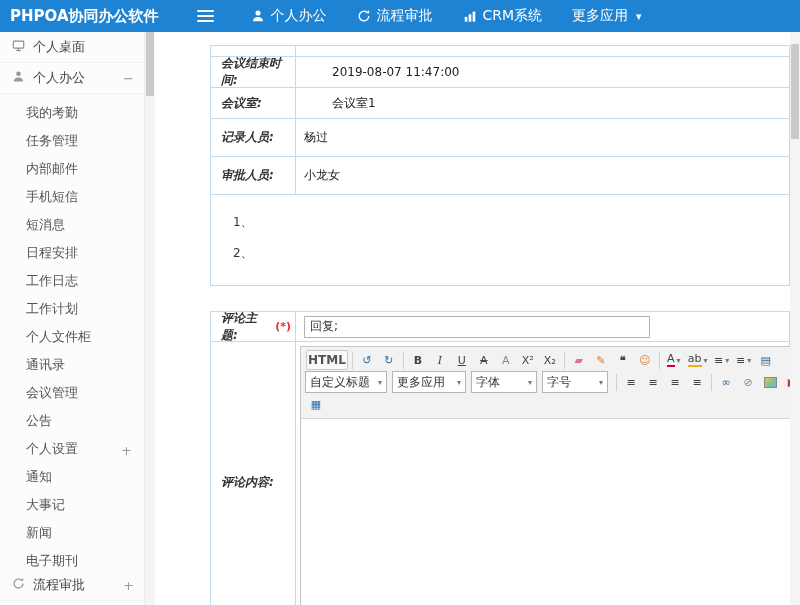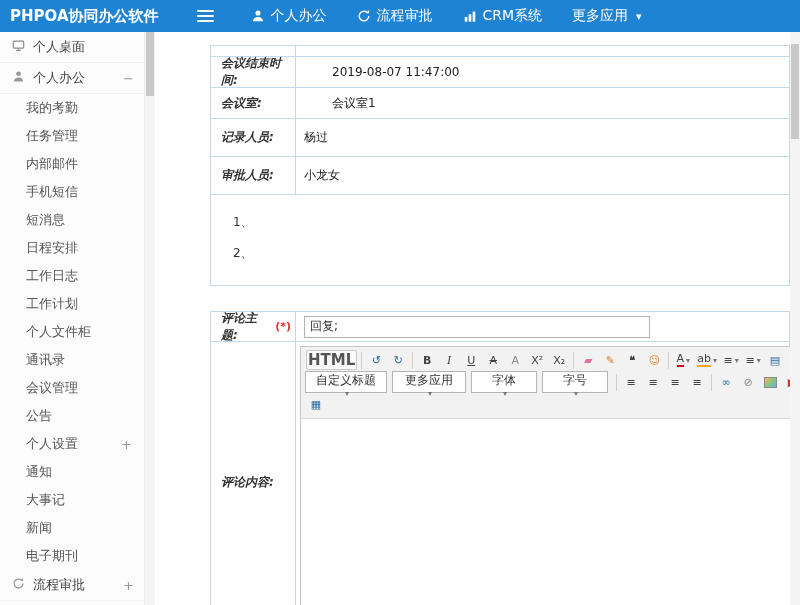--- a/index.html
+++ b/index.html
@@ -17,21 +17,21 @@
   .nav { display:flex; align-items:center; margin-left:22px; height:100%; }
   .nav-item { display:flex; align-items:center; gap:6px; padding:0 15px; height:100%; font-size:14px; cursor:pointer; white-space:nowrap; }
   .nav-item svg { display:block; }
   .nav-caret { font-size:11px; margin-left:2px; }
   
   .app { display:flex; height:573px; }
   .sidebar { width:145px; background:#fcfcfc; border-right:1px solid #ececec; font-size:13px; color:#555; flex:none; }
   .sb-header { height:31px; display:flex; align-items:center; gap:8px; padding:0 10px 0 12px; color:#444; border-bottom:1px solid #f1f1f1; cursor:pointer; }
   .sb-header .sb-lbl { flex:1; }
   .sb-toggle { color:#9a9a9a; font-size:13px; }
-  .sb-item { height:28px; display:flex; align-items:center; padding:0 12px 0 26px; cursor:pointer; }
+  .sb-item { height:28px; display:flex; align-items:flex-end; padding:0 12px 0 26px; cursor:pointer; }
   .sb-item .sb-lbl { flex:1; }
   .sb-scroll { width:10px; background:#f4f4f4; position:relative; flex:none; }
   .sb-thumb { position:absolute; left:1px; right:1px; top:0; height:64px; background:#c9c9c9; }
   .main { flex:1; position:relative; overflow:hidden; background:#fff; }
   .vscroll { position:absolute; right:0; top:0; bottom:0; width:10px; background:#f4f4f4; }
   .v-thumb { position:absolute; left:1px; right:1px; top:12px; height:95px; background:#c9c9c9; }
   .content { position:absolute; left:55px; right:10px; top:13px; }
   
   .grid { border:1px solid #c5d9ea; background:#fff; }
   .grid + .grid { margin-top:25px; }
@@ -53,34 +53,34 @@
   .editor-row { height:280px; }
   .editor-row .gv { align-items:flex-start; padding:4px; }
   
   .editor { width:100%; height:400px; border:1px solid #c6c6c6; background:#fff; display:flex; flex-direction:column; }
   .toolbar { background:#f2f2f2; border-bottom:1px solid #d8d8d8; padding:2px 4px 3px 4px; flex:none; }
   .tb-row { display:flex; align-items:center; margin:1px 0; }
   .tb-btn { display:inline-flex; align-items:center; justify-content:center; min-width:20px; height:20px;
             border:1px solid transparent; border-radius:2px; font-size:11px; color:#444; cursor:pointer;
             margin:0 1px; padding:0 1px; }
   .tb-btn .g { display:inline-block; line-height:1; }
-  .tb-btn.html { min-width:32px; font-weight:bold; font-size:15px; color:#555; border:1px solid #c9c9c9; background:#fafafa; }
+  .tb-btn.html { min-width:32px; font-weight:bold; font-size:12px; color:#555; border:1px solid #c9c9c9; background:#fafafa; }
   .tb-sep { width:1px; height:17px; background:#cfcfcf; margin:0 3px; flex:none; }
   .c-blue { color:#2e6da4; } .c-red { color:#c0392b; } .c-orange { color:#e0812f; }
   .c-pink { color:#e06fa0; } .c-gray { color:#888; }
   .b { font-weight:bold; }
   .i { font-style:italic; font-family:"DejaVu Serif",serif; }
   .u { text-decoration:underline; }
   .strike { text-decoration:line-through; }
   .quote { font-family:"DejaVu Serif",serif; font-weight:bold; color:#444; }
   .bar-red { border-bottom:2px solid #d0021b; padding-bottom:1px; }
   .bar-yel { border-bottom:2px solid #f5a623; padding-bottom:1px; }
   .caret { font-size:8px; color:#777; margin-left:2px; }
   .tb-select { height:22px; background:#fff; border:1px solid #b5b5b5; display:inline-flex; align-items:center;
-               justify-content:space-between; font-size:12px; color:#333; padding:0 4px; margin-right:5px; cursor:pointer;flex-direction:column; }
+               justify-content:space-between; font-size:12px; color:#333; padding:0 4px; margin-right:5px; cursor:pointer; }
   .w82 { width:82px; } .w74 { width:74px; } .w58 { width:66px; }
   .ic-img .g { width:13px; height:11px; border:1px solid #8a8a8a;
                background:linear-gradient(135deg,#ffb74d 0%,#81c784 55%,#64b5f6 100%); }
   .editor-body { flex:1; background:#fff; }
 </style>
 </head>
 <body>
 
 <div class="topbar">
   <div class="logo">PHPOA协同办公软件</div>

